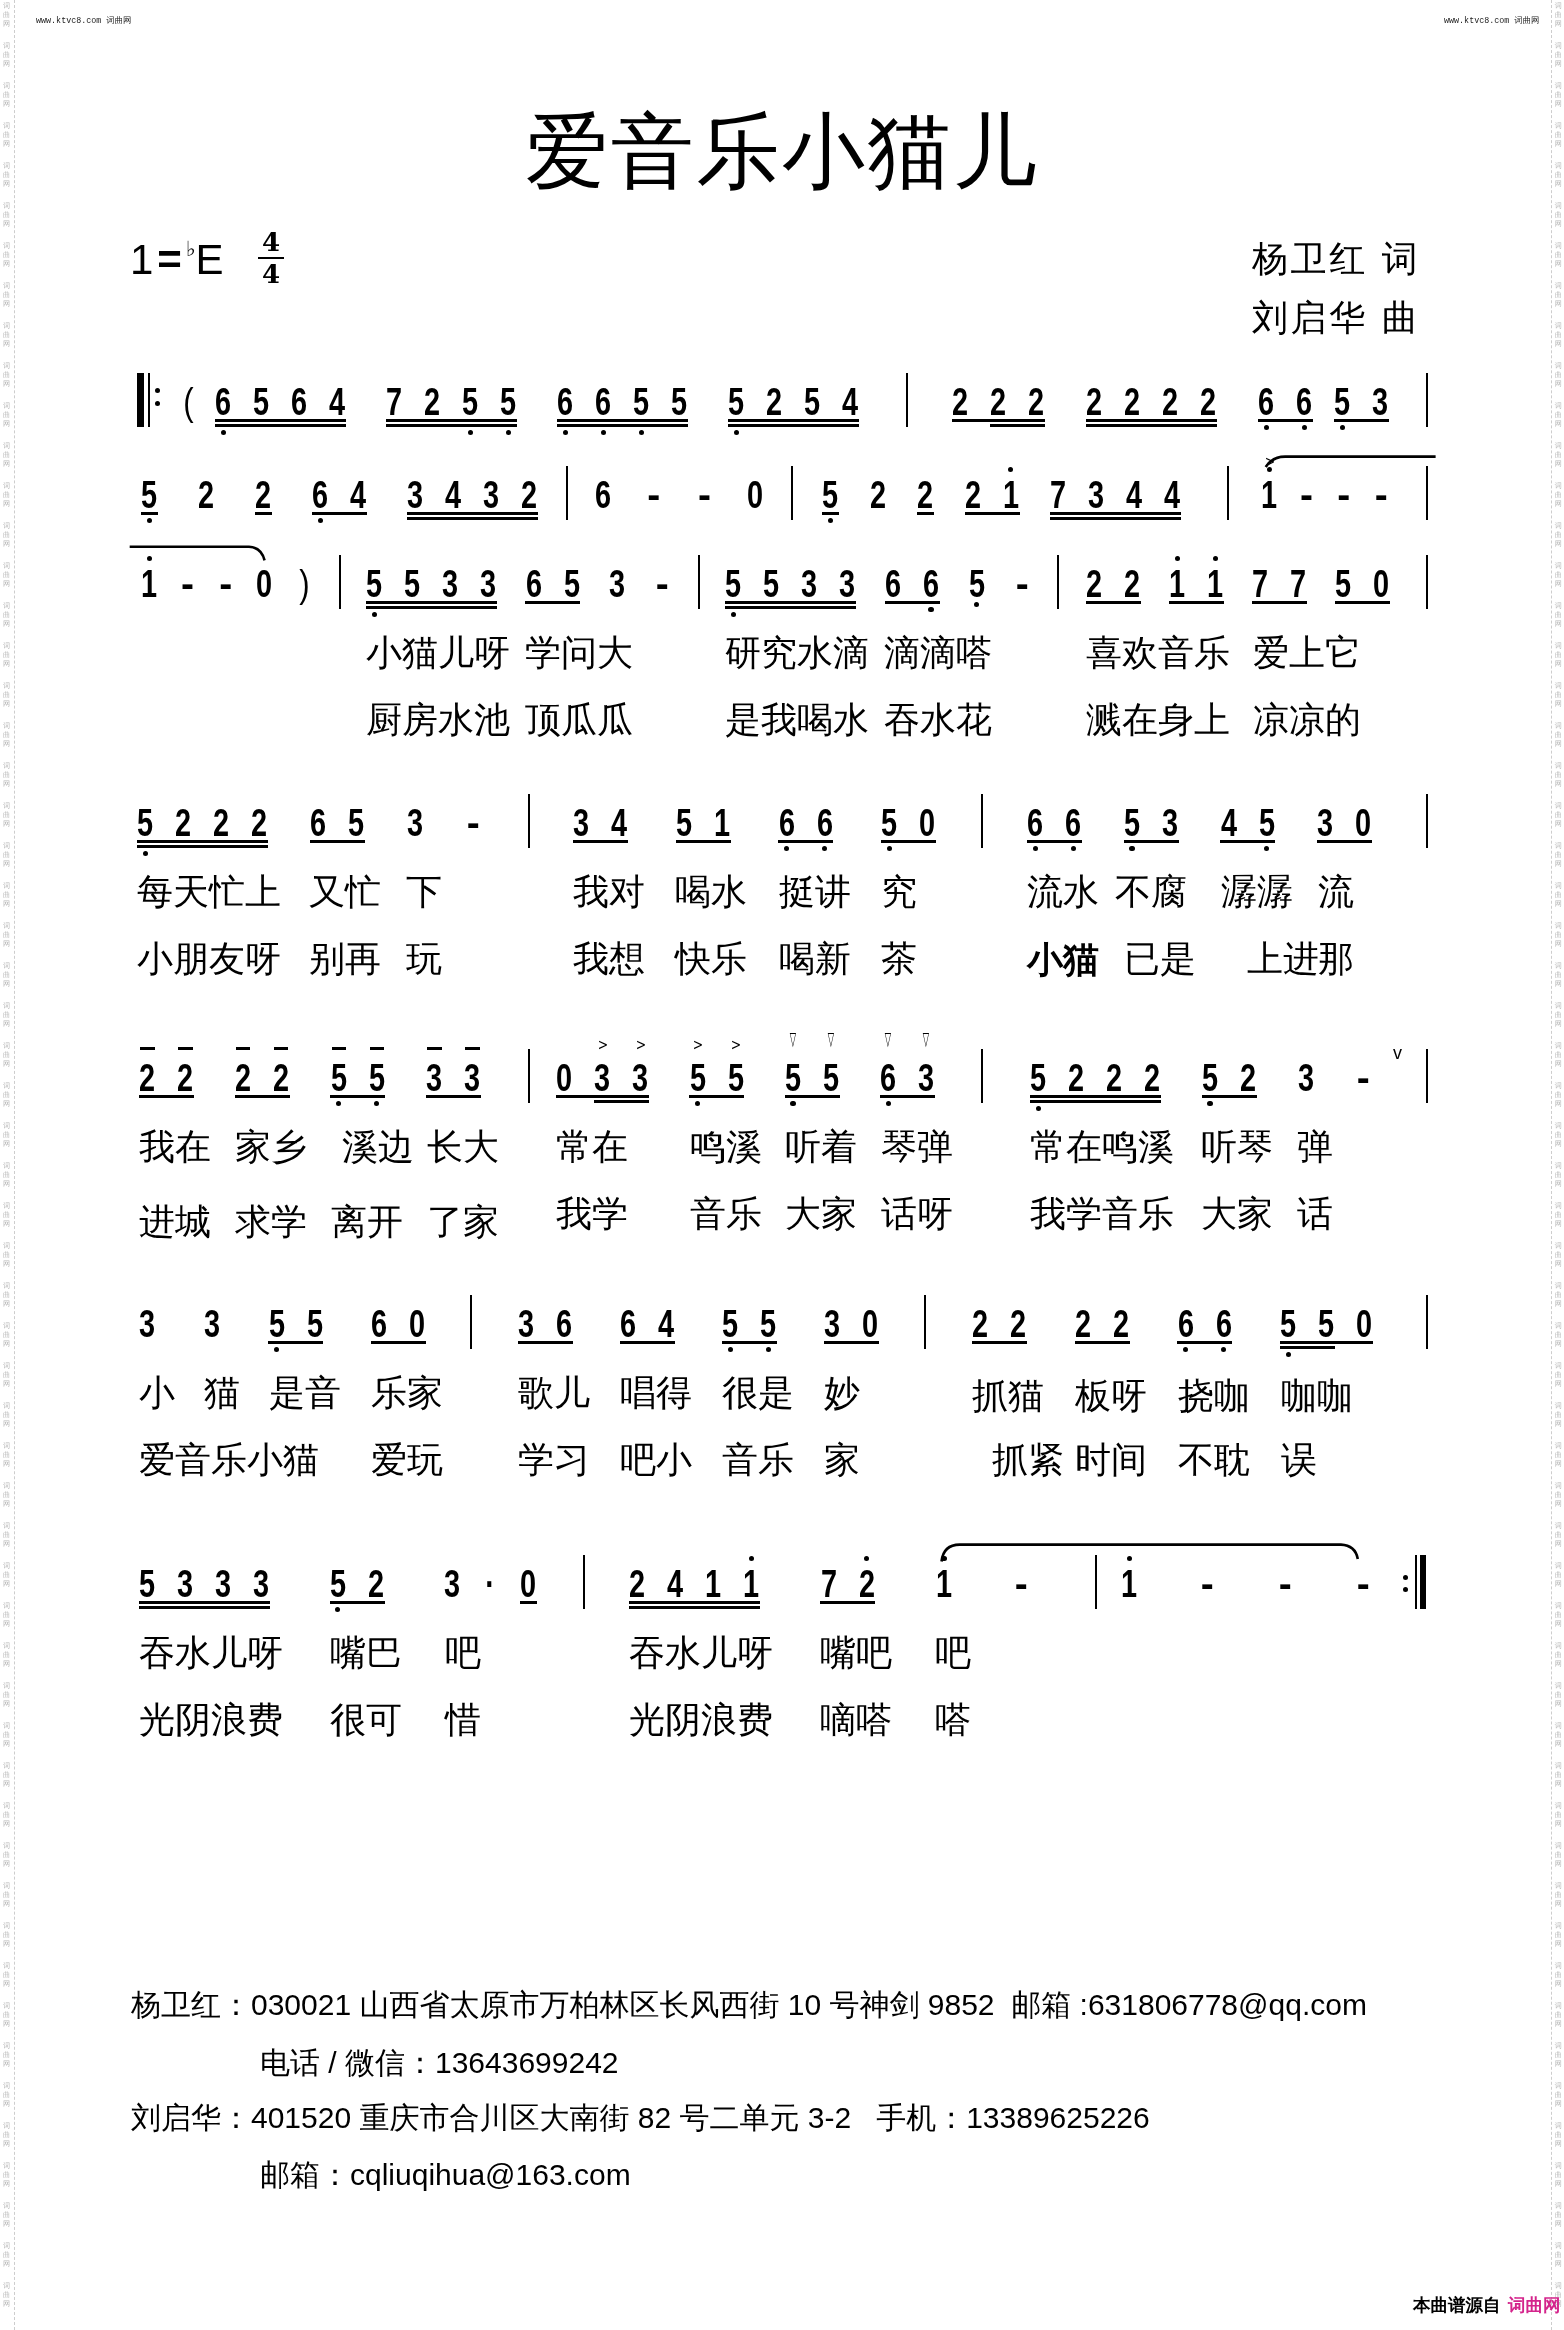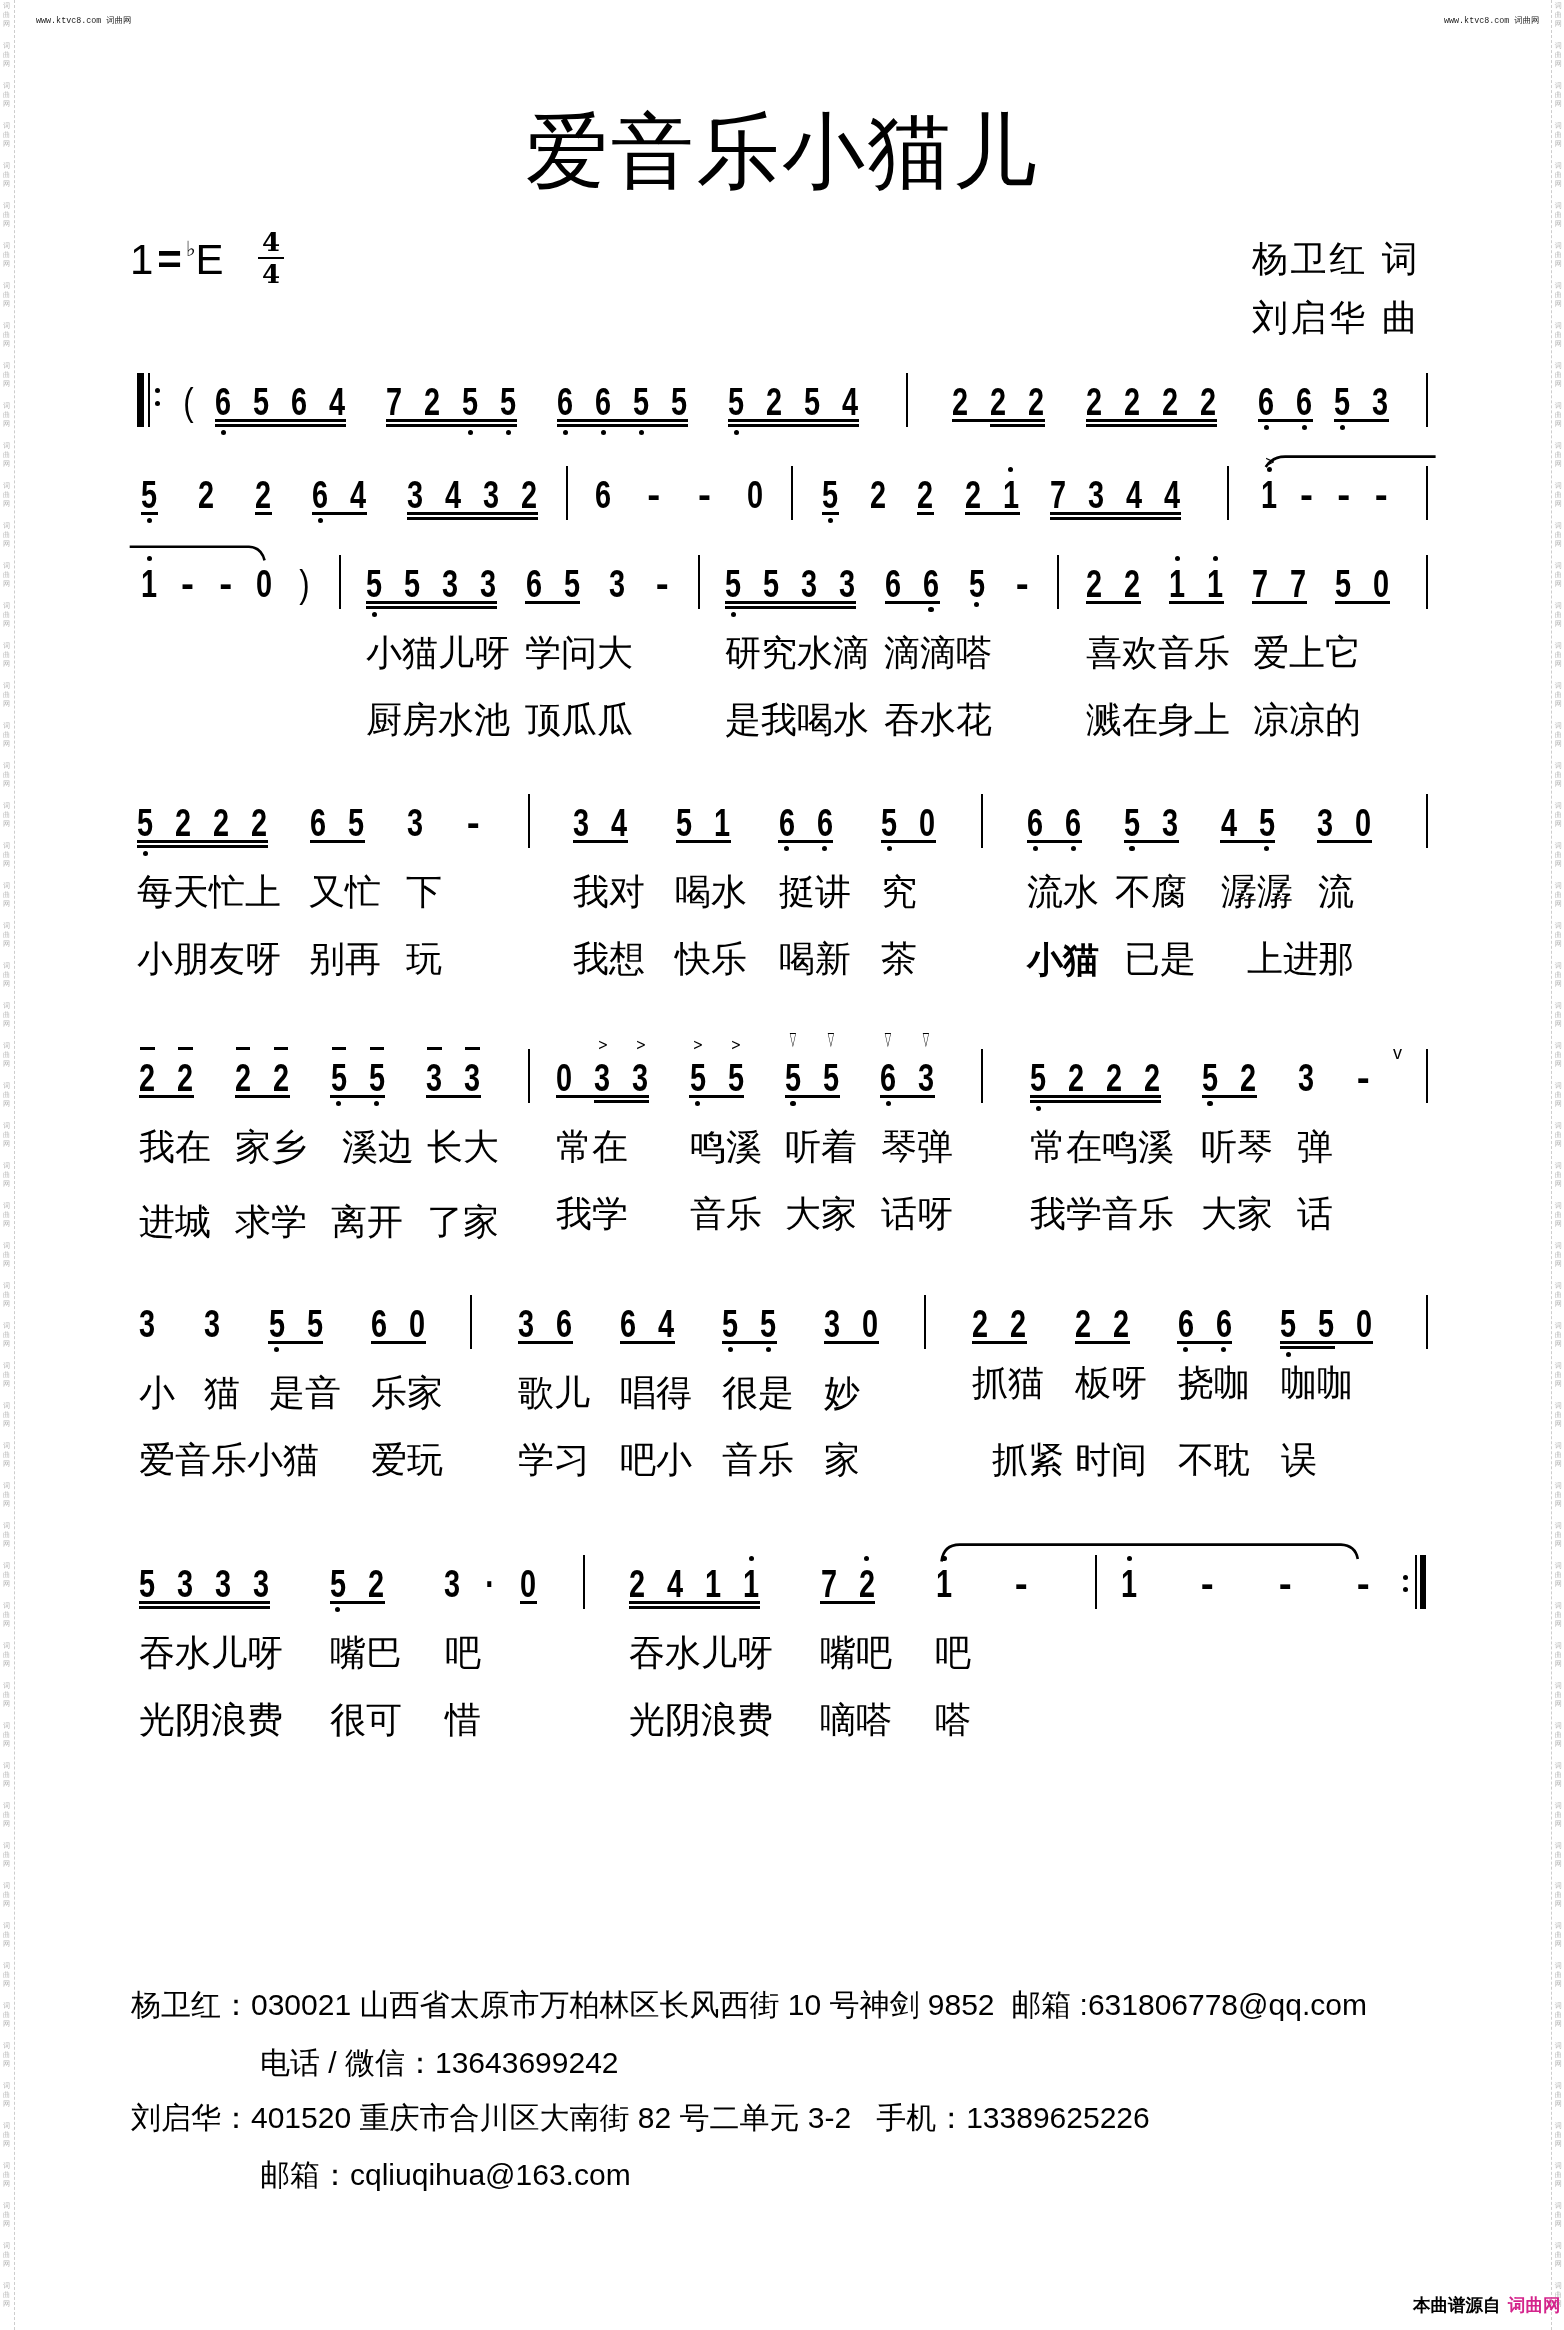--- a/index.html
+++ b/index.html
@@ -1722,21 +1722,21 @@
                 <span class="glyph">5</span>
                 <span class="beam join" style="top: 37px;"></span>
                 <span class="beam join" style="top: 42px;"></span>
               </div>
               <div class="note cont">
                 <span class="glyph">0</span>
                 <span class="beam join" style="top: 37px;"></span>
               </div>
             </div>
           </div>
-          <div class="lyric-row" style="top: 61px;">
+          <div class="lyric-row" style="top: 74px;">
             <span class="lyric" style="left: 0px;">抓猫</span>
             <span class="lyric" style="left: 103px;">板呀</span>
             <span class="lyric" style="left: 206px;">挠咖</span>
             <span class="lyric" style="left: 309px;">咖咖</span>
           </div>
           <div class="lyric-row" style="top: 138px;">
             <span class="lyric" style="left: 0px; margin-left: 20px;">抓紧</span>
             <span class="lyric" style="left: 103px;">时间</span>
             <span class="lyric" style="left: 206px;">不耽</span>
             <span class="lyric" style="left: 309px;">误</span>

